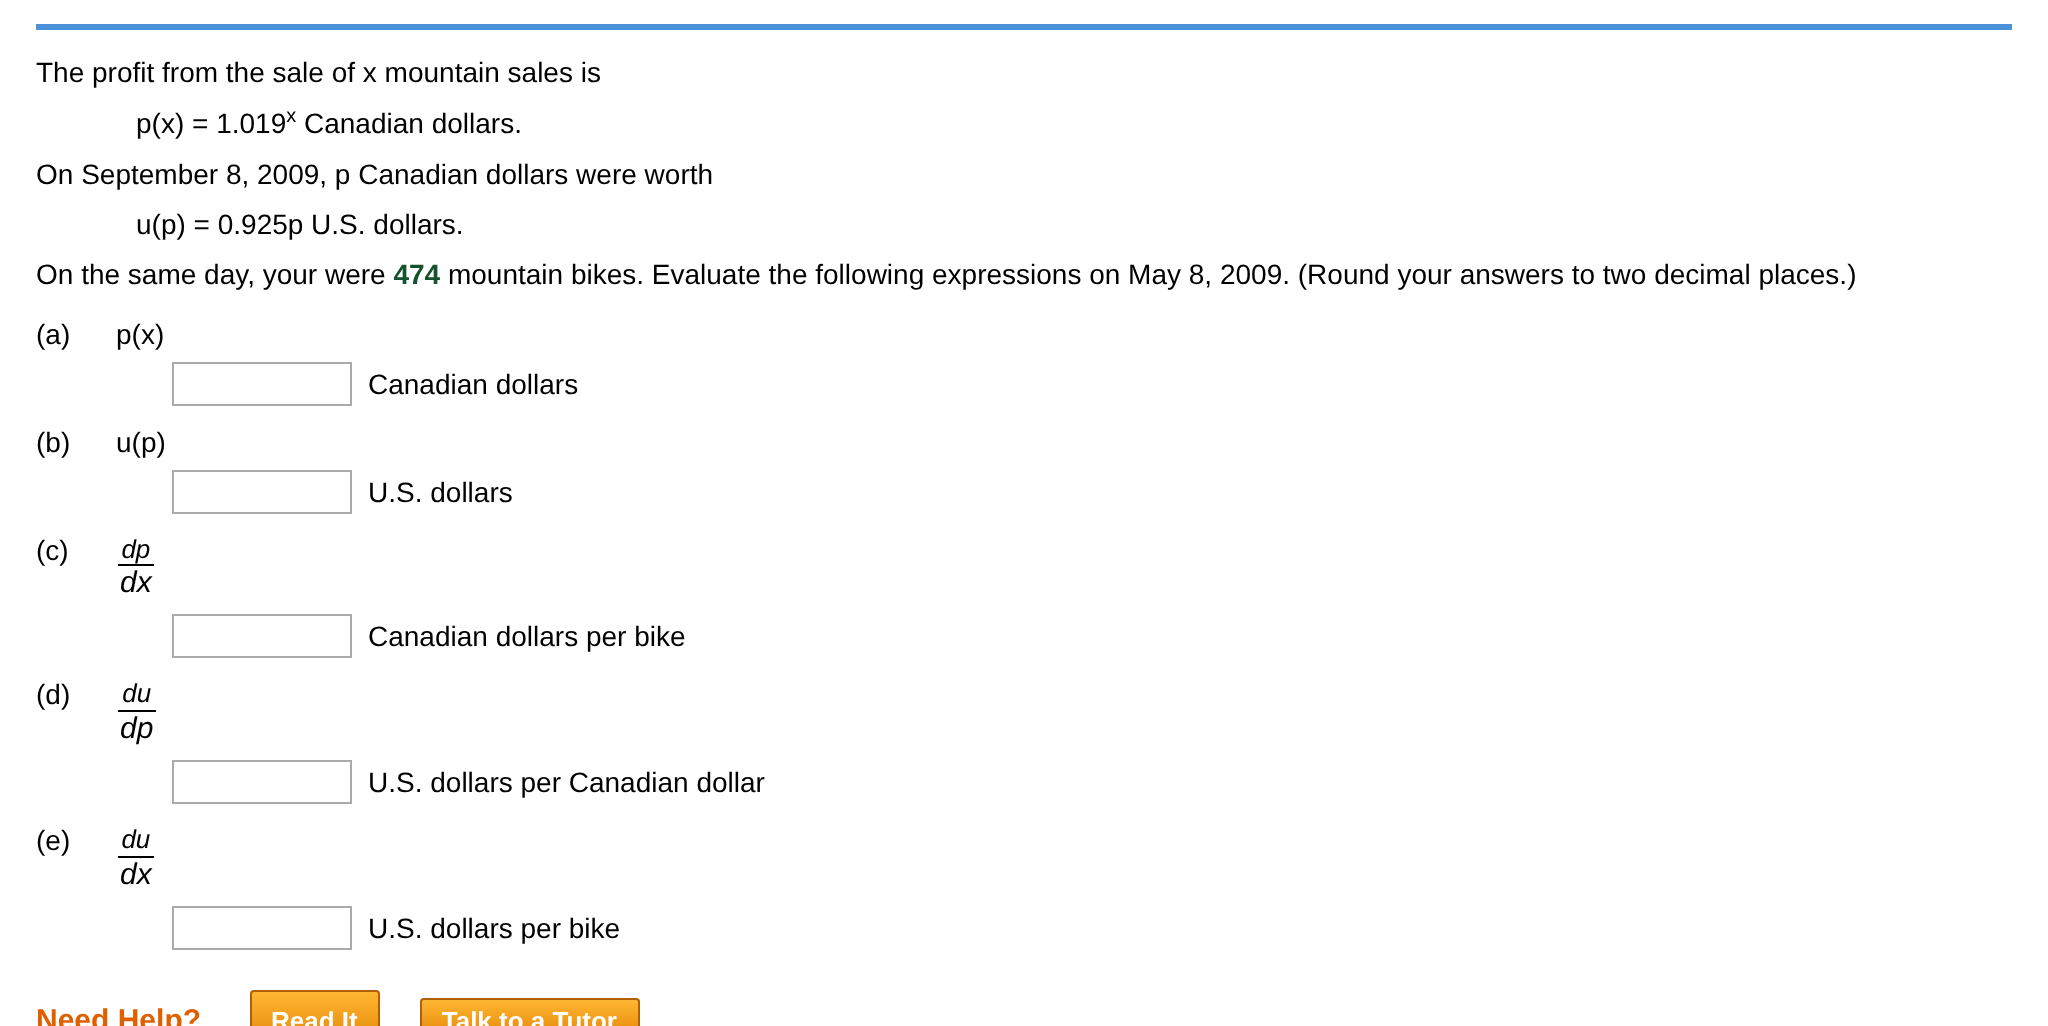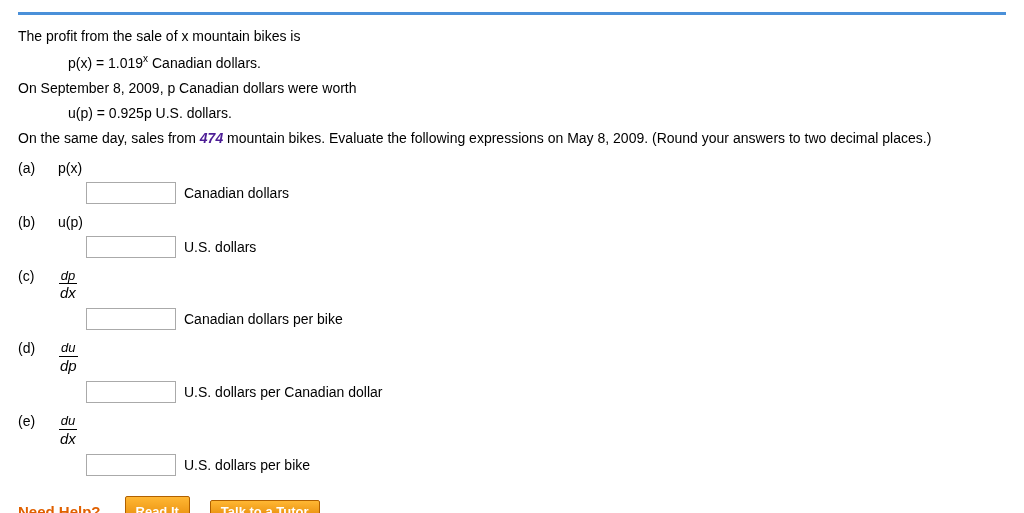--- a/index.html
+++ b/index.html
@@ -16,23 +16,22 @@
     }
     .problem-text {
       margin-bottom: 6px;
       line-height: 1.6;
     }
     .indent {
       margin-left: 50px;
       margin-bottom: 6px;
     }
     .highlight-num {
-      color: #4c1d95;
+      color: #14532d;
       font-weight: bold;
-      font-style: italic;
     }
     .part-row {
       display: flex;
       align-items: flex-start;
       margin-bottom: 6px;
       margin-top: 10px;
     }
     .part-label {
       min-width: 40px;
       font-style: normal;
@@ -104,32 +103,32 @@
     }
     sup {
       font-size: 10px;
     }
   </style>
 </head>
 <body>
 
 <div class="top-border"></div>
 
-<div class="problem-text">The profit from the sale of x mountain bikes is</div>
+<div class="problem-text">The profit from the sale of x mountain sales is</div>
 
 <div class="indent">
   <span>p(x) = 1.019</span><sup>x</sup><span> Canadian dollars.</span>
 </div>
 
 <div class="problem-text">On September 8, 2009, p Canadian dollars were worth</div>
 
 <div class="indent">u(p) = 0.925p U.S. dollars.</div>
 
 <div class="problem-text">
-  <span>On the same day, sales from </span><span class="highlight-num">474</span><span> mountain bikes. Evaluate the following expressions on May 8, 2009. (Round your answers to two decimal places.)</span>
+  <span>On the same day, your were </span><span class="highlight-num">474</span><span> mountain bikes. Evaluate the following expressions on May 8, 2009. (Round your answers to two decimal places.)</span>
 </div>
 
 <div class="part-row">
   <span class="part-label">(a)</span>
   <span>p(x)</span>
 </div>
 <div class="input-row">
   <input class="answer-input" type="text" style="">
   <span class="unit-label">Canadian dollars</span>
 </div>

